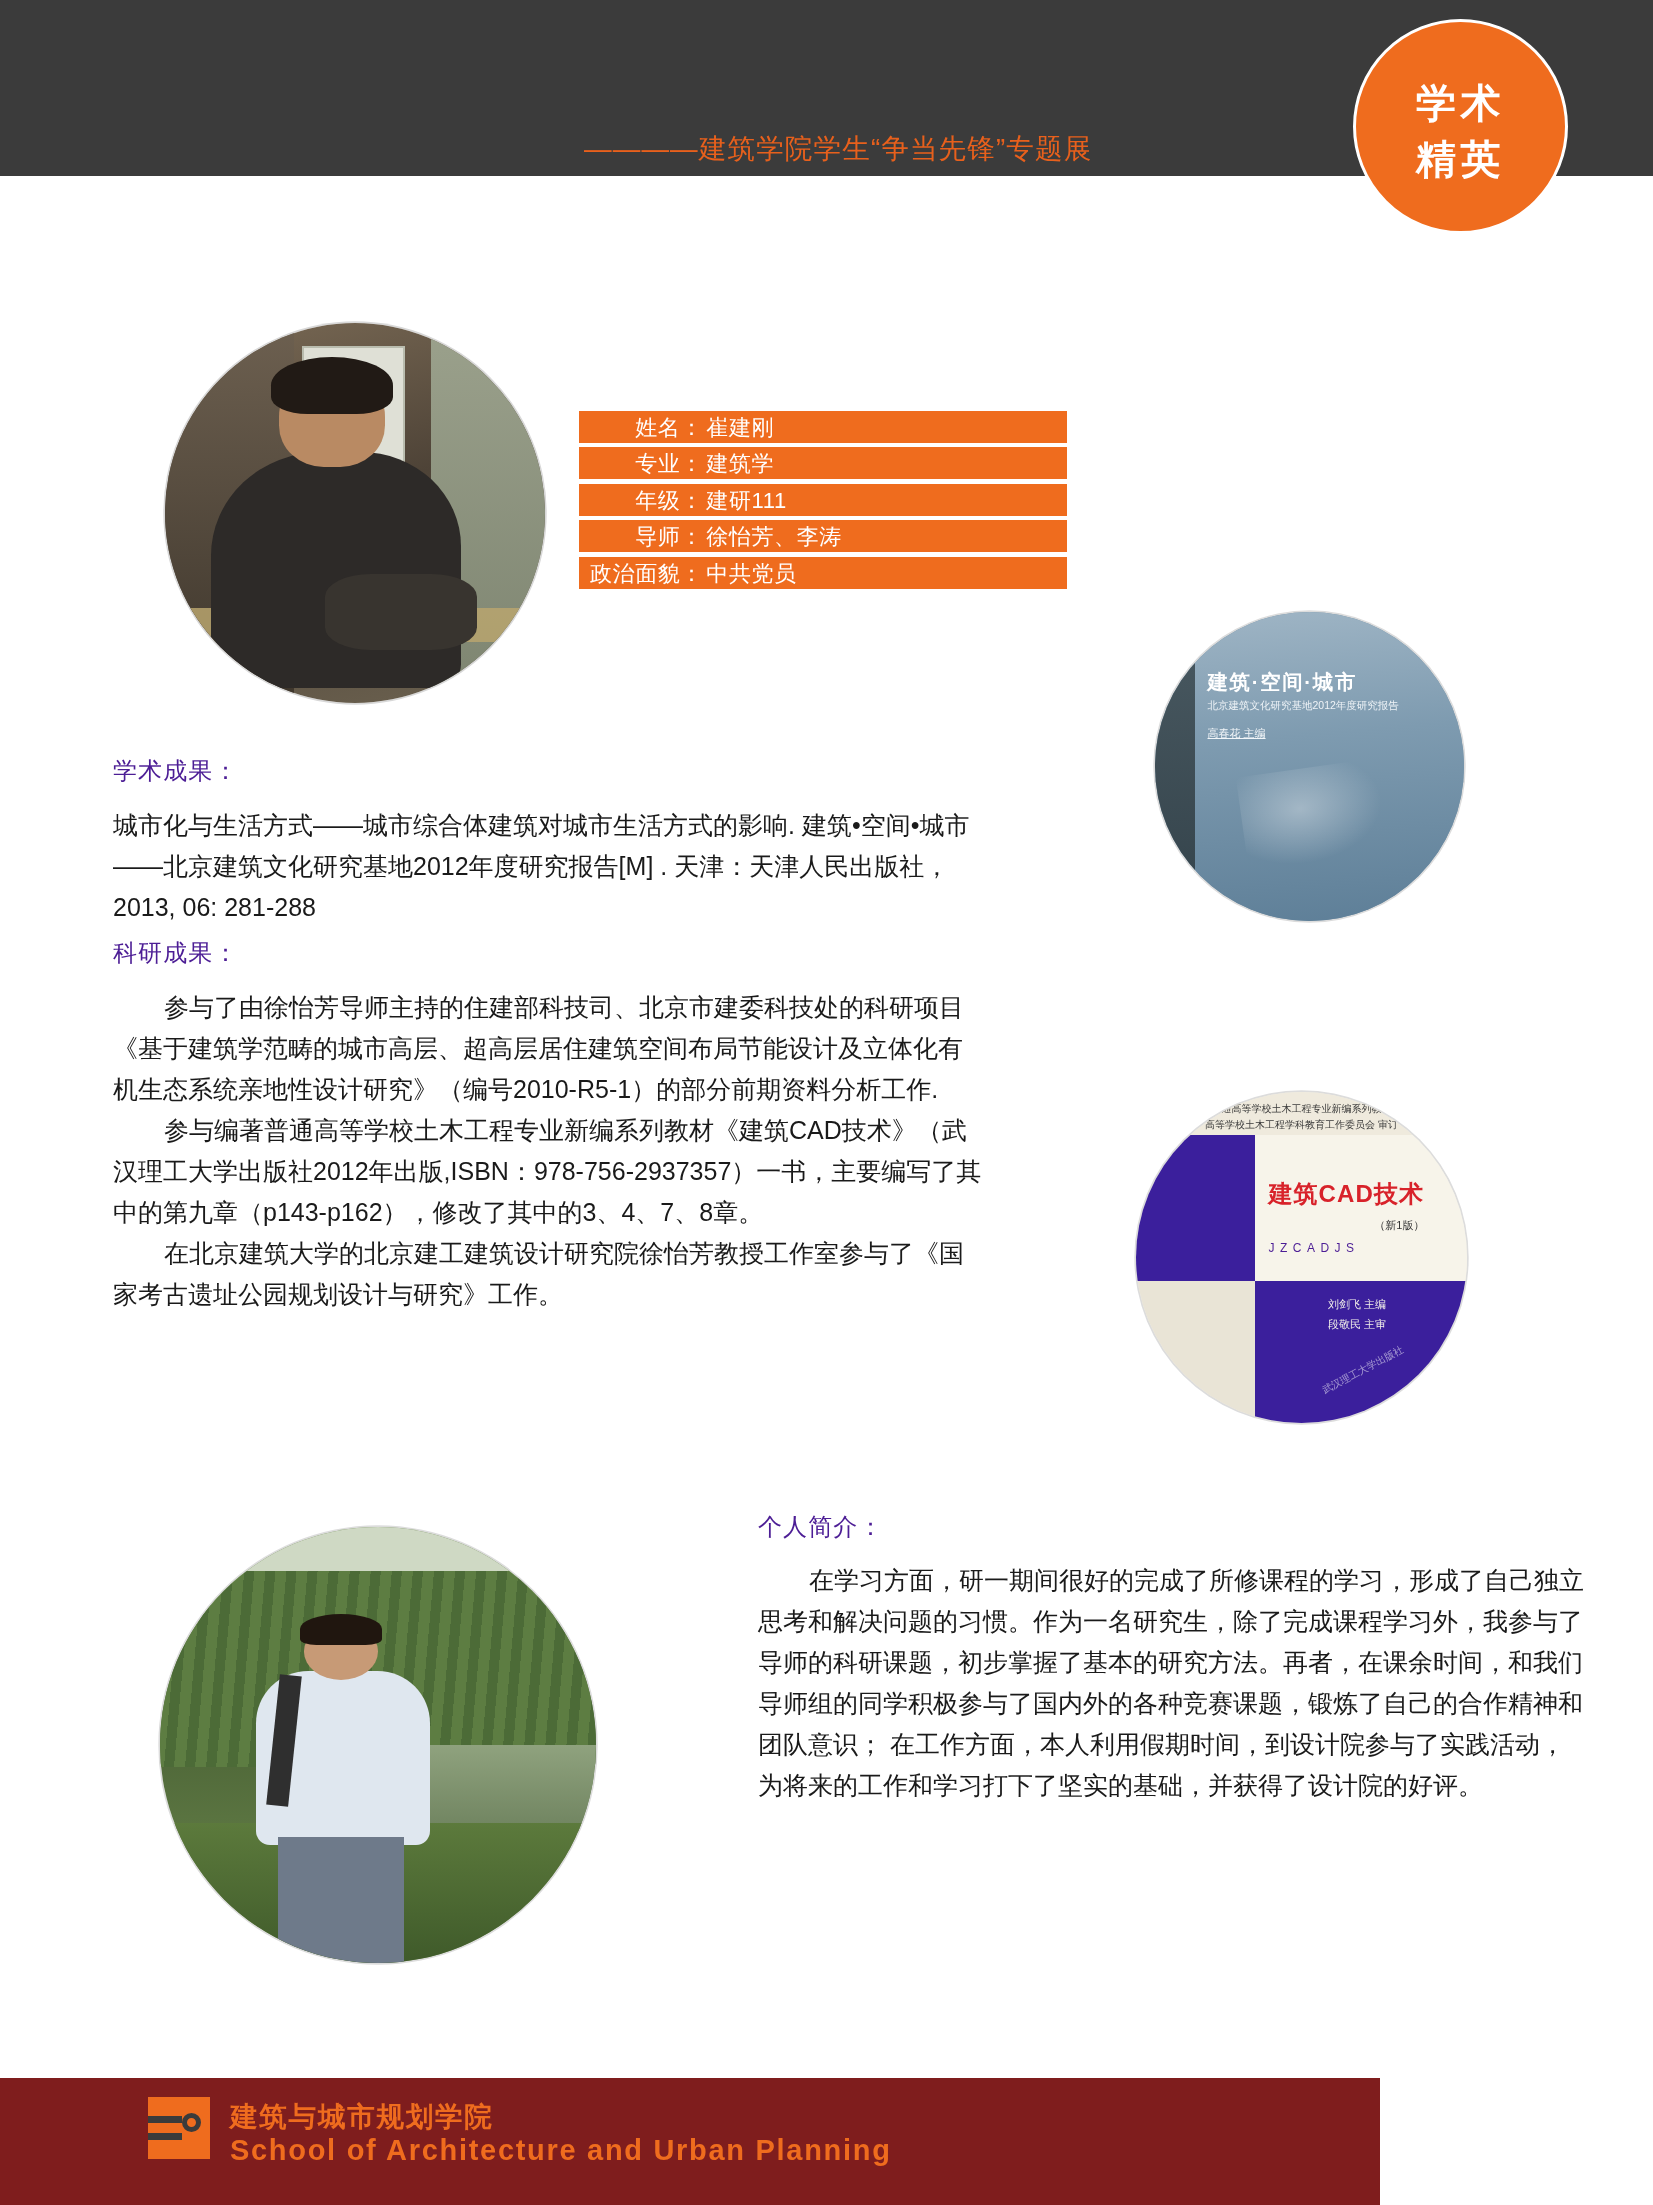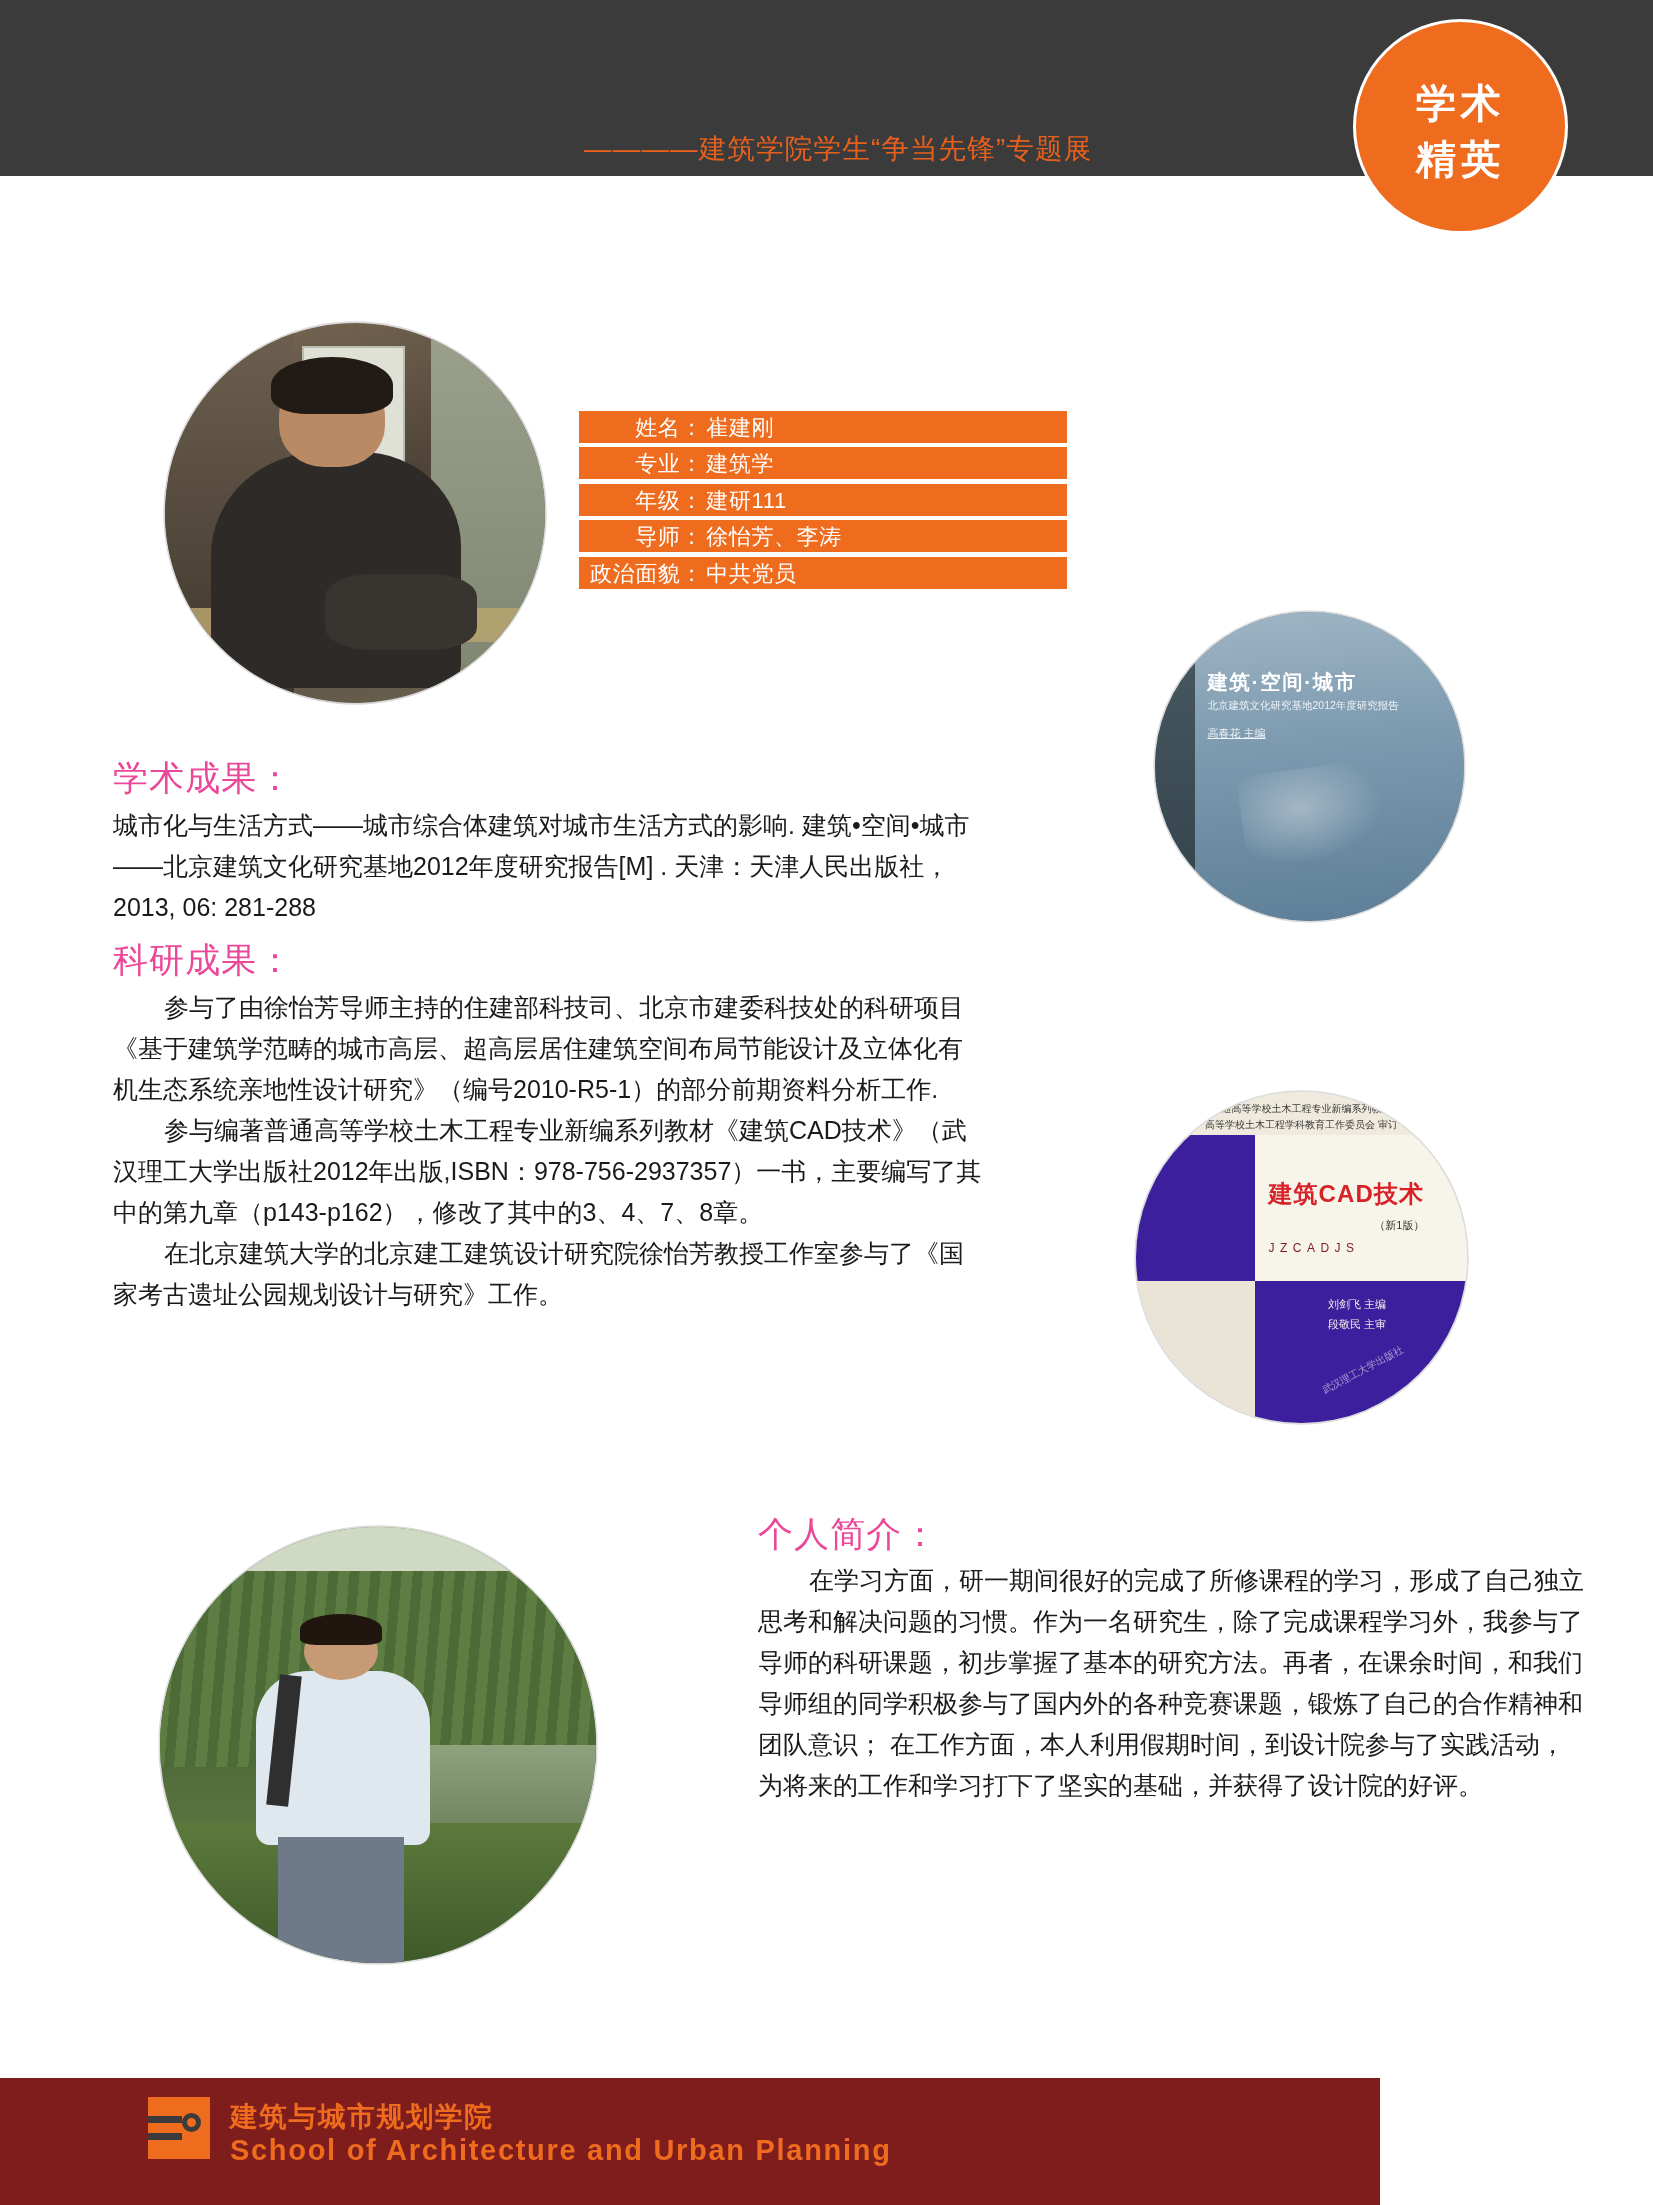--- a/index.html
+++ b/index.html
@@ -233,41 +233,41 @@
     position: absolute; left: 40%; top: 26%;
     font-size: 24px; font-weight: bold; color: #d8222a;
     letter-spacing: 1.1px; white-space: nowrap;
   }
   .book2 .subtitle {
     position: absolute; left: 72%; top: 38%;
     font-size: 11px; color: #333; white-space: nowrap;
   }
   .book2 .jz {
     position: absolute; left: 40%; top: 45%;
-    font-size: 12px; color: #7f1d1d; letter-spacing: 5.5px; white-space: nowrap;
+    font-size: 12px; color: #4c1d95; letter-spacing: 5.5px; white-space: nowrap;
   }
   .book2 .auth1 {
     position: absolute; left: 58%; top: 62%;
     font-size: 11px; color: #f3f1ea; white-space: nowrap;
   }
   .book2 .auth2 {
     position: absolute; left: 58%; top: 68%;
     font-size: 11px; color: #f3f1ea; white-space: nowrap;
   }
   .book2 .wm {
     position: absolute; left: 55%; top: 82%;
     font-size: 10px; color: rgba(255,255,255,.55);
     transform: rotate(-28deg); white-space: nowrap;
   }
 
   
   .sec-title {
     position: absolute;
-    font-size: 35px;
-    color: #ec4899;
+    font-size: 24px;
+    color: #4c1d95;
     letter-spacing: 1.1px;
     white-space: nowrap;
   }
   .body-text {
     position: absolute;
     font-size: 25px;
     line-height: 41px;
     color: #1a1a1a;
     letter-spacing: 0px;
   }

